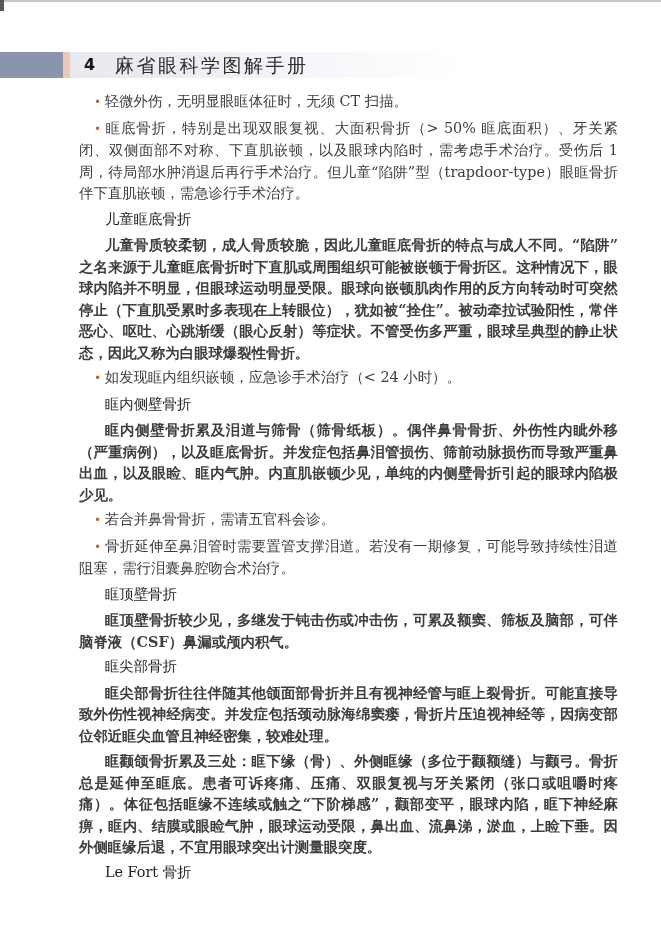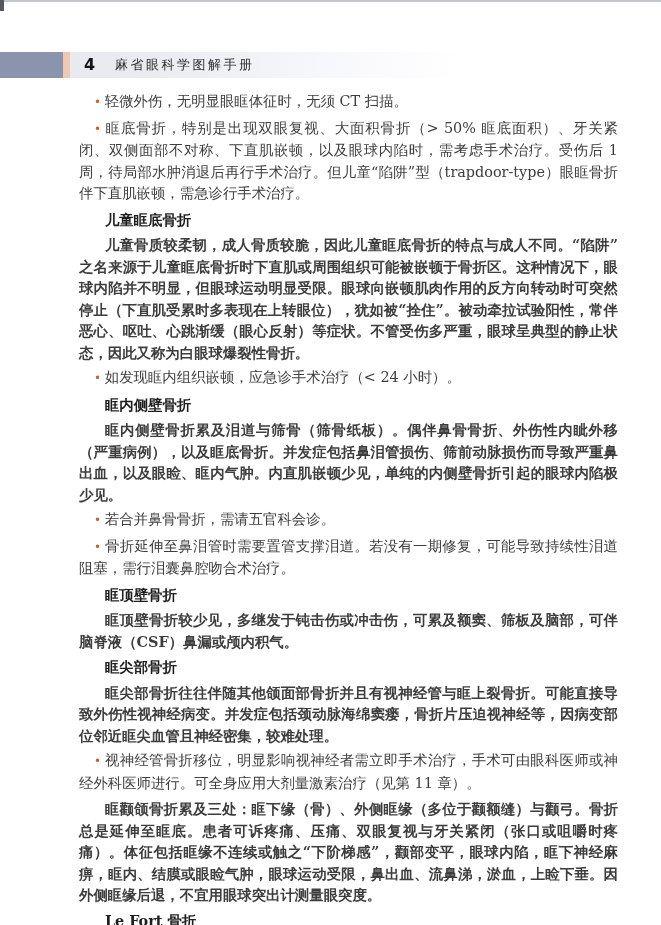--- a/index.html
+++ b/index.html
@@ -29,33 +29,33 @@
   }
   .hdr-block{position:absolute;left:0;top:52px;width:63px;height:26px;background:var(--header-block);}
   .hdr-stripe{position:absolute;left:63px;top:52px;width:7px;height:26px;background:var(--header-stripe);}
   .hdr-num{
     position:absolute;left:84px;top:52px;height:26px;line-height:26px;
     font-size:16px;font-weight:bold;color:#141414;
     font-family:"DejaVu Sans","Liberation Sans",sans-serif;
   }
   .hdr-title{
     position:absolute;left:115px;top:52px;height:26px;line-height:26px;
-    font-size:13px;letter-spacing:2.5px;color:#2e2e2e;
+    font-size:19px;letter-spacing:2.5px;color:#2e2e2e;
   }
 
   
   .content{
     position:absolute;left:75px;top:87px;width:547px;
     font-size:14.4px;line-height:21.5px;color:var(--text);
     text-align:justify;
   }
   .content p{margin:4px;padding:0;}
   .para,.heading{text-indent:1.8em;font-weight:bold;}
   .bullet{text-indent:1.05em;}
-  .heading{font-weight:bold;color:var(--heading-text);}
+  .heading{font-weight:normal;color:var(--heading-text);}
   .dot{color:var(--bullet);margin-right:0.3em;font-family:"DejaVu Sans","Liberation Sans",sans-serif;font-size:12px;}
 </style>
 </head>
 <body>
 
 <div class="page">
 
   <div class="scan-edge"></div>
   <div class="scan-corner"></div>
 
@@ -89,21 +89,20 @@
 
     <p class="heading">眶顶壁骨折</p>
 
     <p class="para">眶顶壁骨折较少见，多继发于钝击伤或冲击伤，可累及额窦、筛板及脑部，可伴脑脊液（CSF）鼻漏或颅内积气。</p>
 
 
     <p class="heading">眶尖部骨折</p>
 
     <p class="para">眶尖部骨折往往伴随其他颌面部骨折并且有视神经管与眶上裂骨折。可能直接导致外伤性视神经病变。并发症包括颈动脉海绵窦瘘，骨折片压迫视神经等，因病变部位邻近眶尖血管且神经密集，较难处理。</p>
 
-    <p class="bullet"><span class="dot">•</span><span>视神经管骨折移位，明显影响视神经者需立即手术治疗，手术可由眼科医师或神经外科医师进行。可全身应用大剂量激素治疗（见第 11 章）。</span></p>
 
 
     <p class="para">眶颧颌骨折累及三处：眶下缘（骨）、外侧眶缘（多位于颧额缝）与颧弓。骨折总是延伸至眶底。患者可诉疼痛、压痛、双眼复视与牙关紧闭（张口或咀嚼时疼痛）。体征包括眶缘不连续或触之“下阶梯感”，颧部变平，眼球内陷，眶下神经麻痹，眶内、结膜或眼睑气肿，眼球运动受限，鼻出血、流鼻涕，淤血，上睑下垂。因外侧眶缘后退，不宜用眼球突出计测量眼突度。</p>
 
     <p class="heading">Le Fort 骨折</p>
 
 
   </main>
 </div>
 

